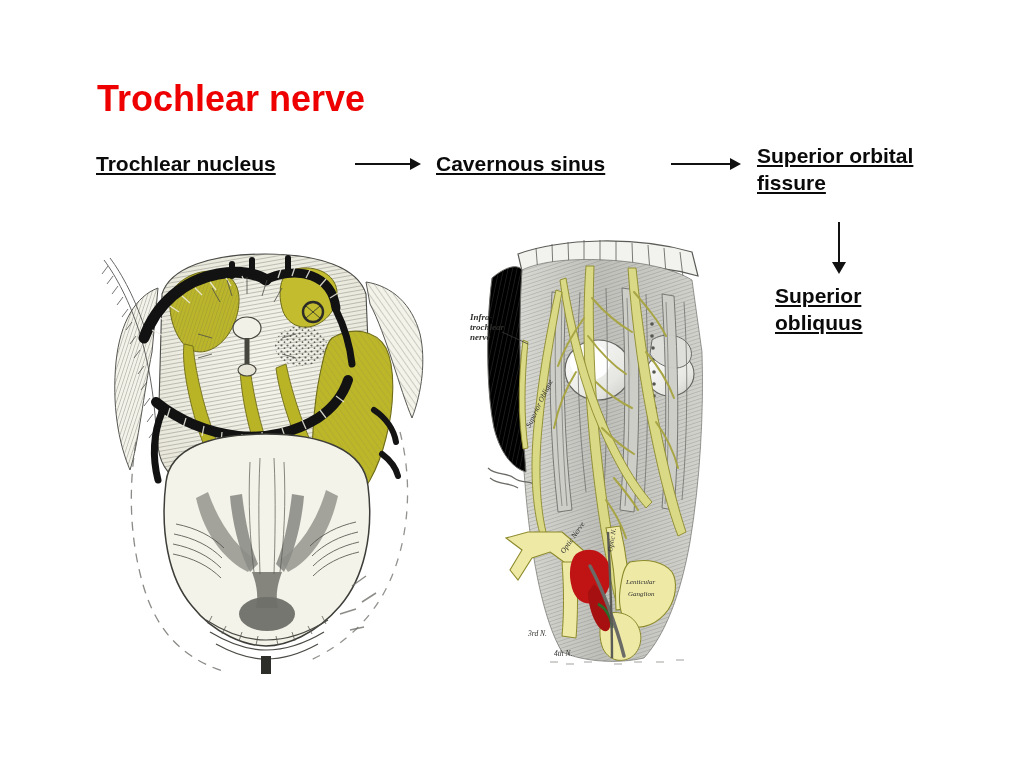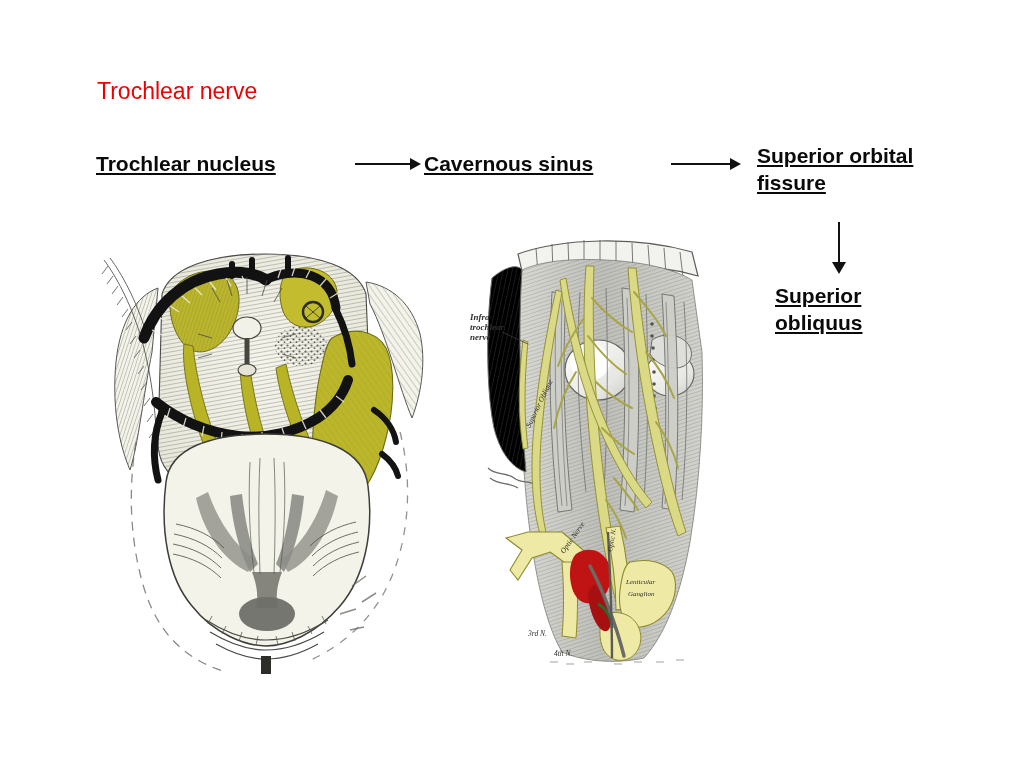--- a/index.html
+++ b/index.html
@@ -17,37 +17,37 @@
     height: 768px;
     background: #ffffff;
     overflow: hidden;
   }
 
   
   #title {
     position: absolute;
     left: 97px;
     top: 78px;
-    font-size: 23px;
-    font-weight: normal;
+    font-size: 36px;
+    font-weight: bold;
     color: #ee0000;
     letter-spacing: 0px;
     white-space: nowrap;
   }
   .flow-label {
     position: absolute;
     font-size: 21px;
     font-weight: bold;
     color: #0a0a0a;
     line-height: 1.30;
     white-space: pre-line;
     text-decoration: underline;
   }
   #lbl-nucleus { left: 96px; top: 150px; }
-  #lbl-sinus   { left: 424px; top: 150px; }
+  #lbl-sinus   { left: 436px; top: 150px; }
   #lbl-fissure { left: 757px; top: 142px; width: 240px; }
   #lbl-obliquus{ left: 775px; top: 282px; width: 200px; }
 
   
   .arrow-h {
     position: absolute;
     height: 14px;
   }
   .arrow-h .shaft {
     position: absolute;

